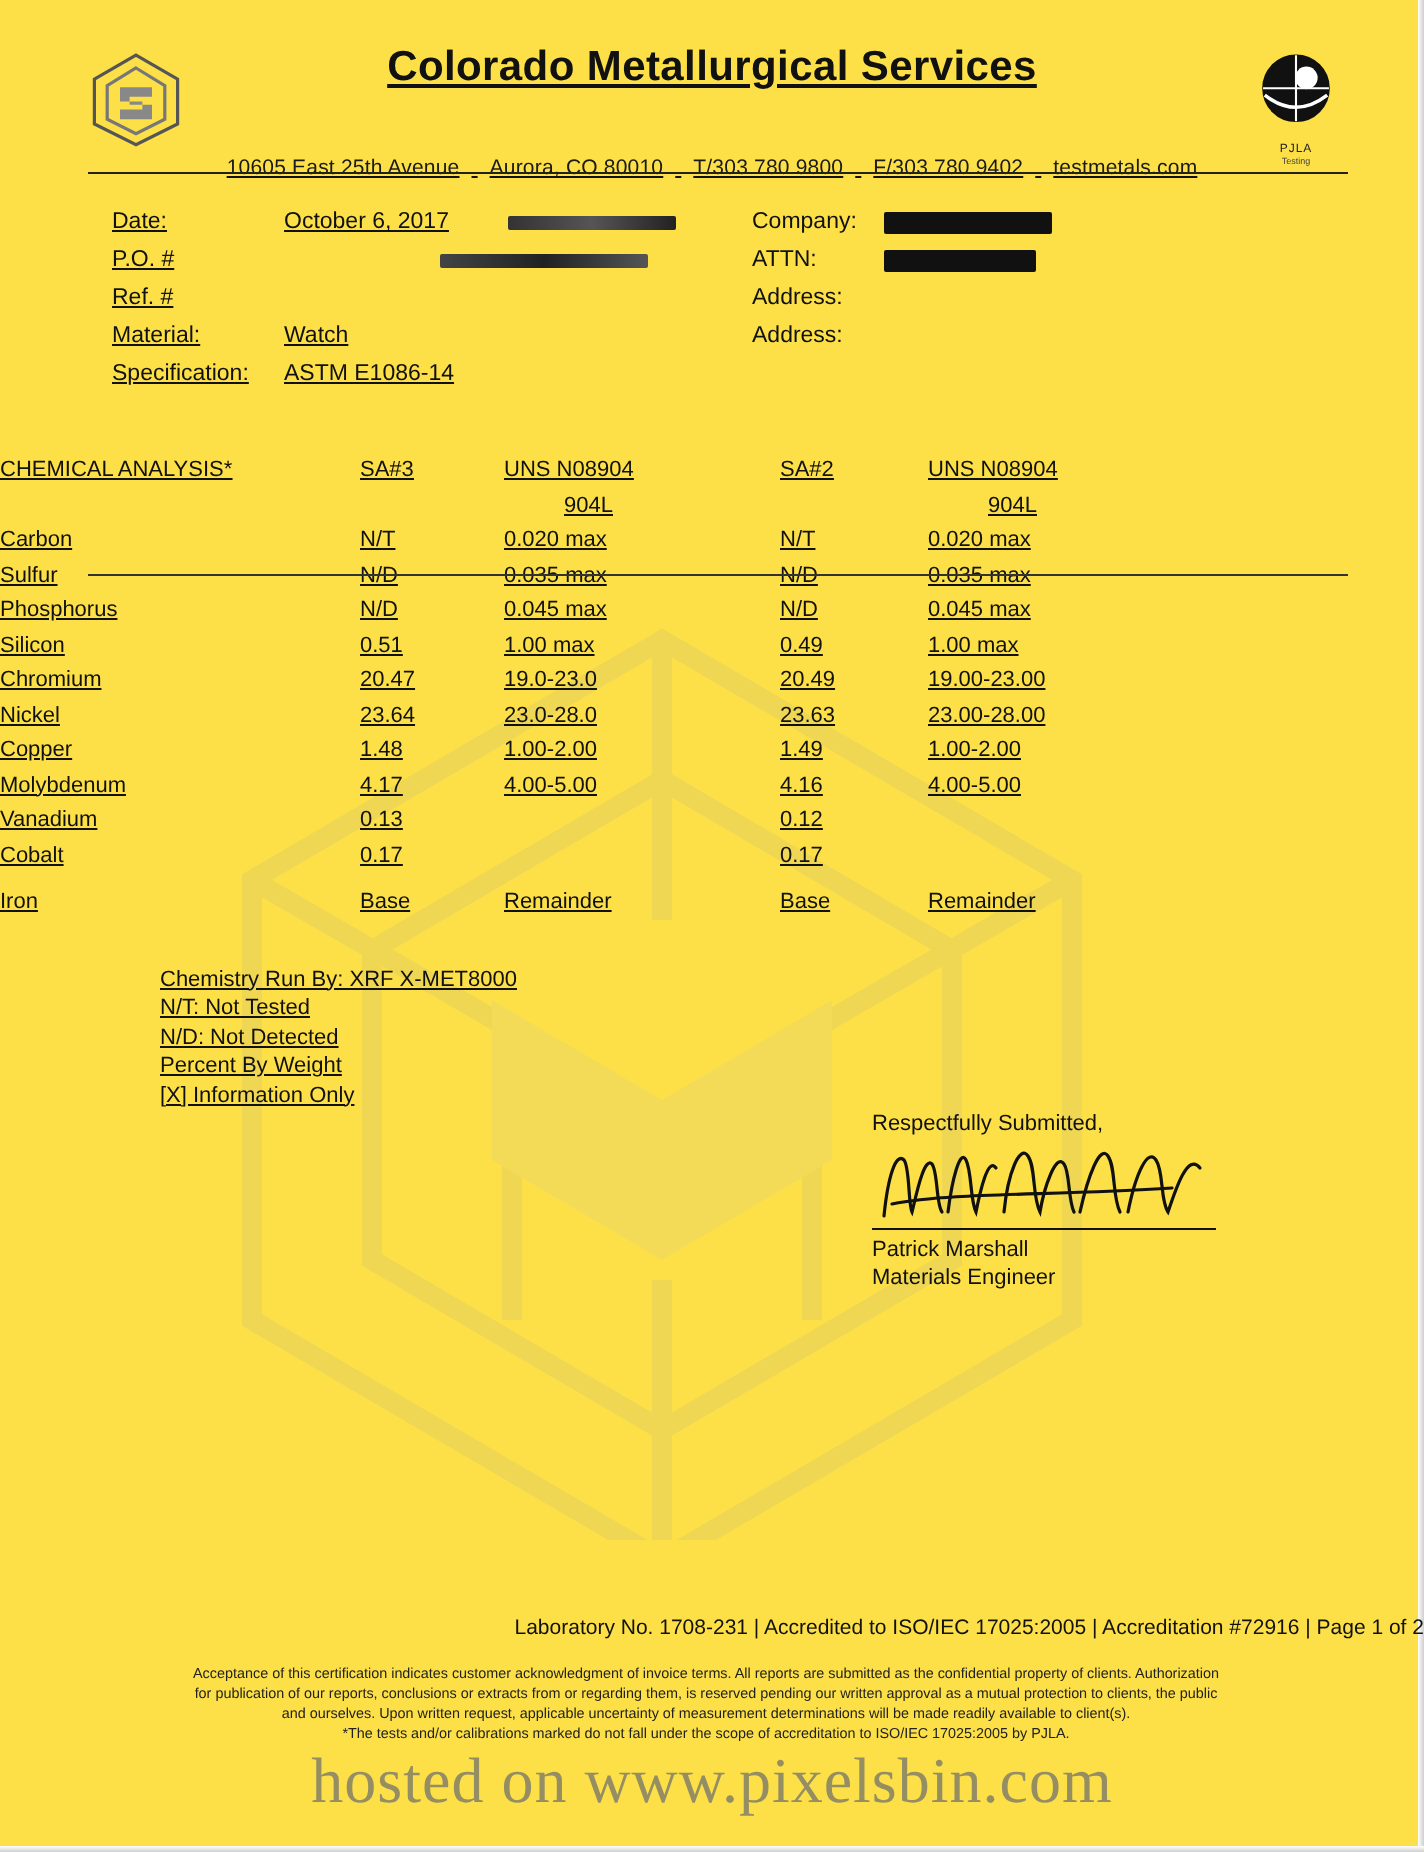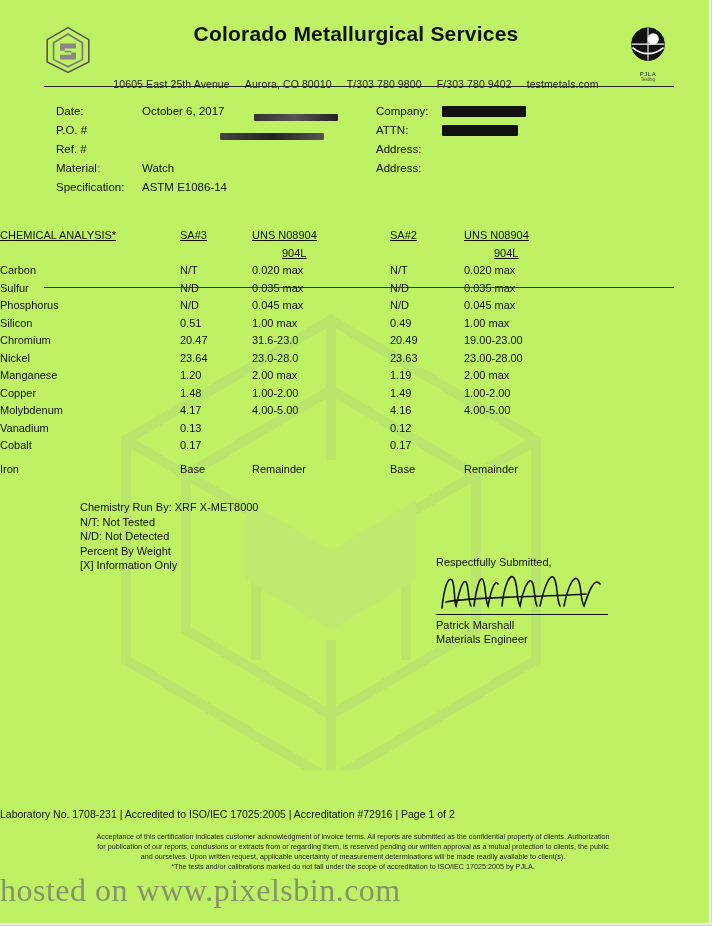--- a/index.html
+++ b/index.html
@@ -9,21 +9,22 @@
     height: 926px;
     background: #ffffff;
     font-family: "Liberation Sans", sans-serif;
     color: #111;
     position: relative;
     overflow: hidden;
   }
   .page {
     position: absolute;
     inset: 0;
-    background: #bef264;
+    background: #fde047;
+    text-decoration: underline;
   }
 
   
   .watermark {
     position: absolute;
     left: 96px;
     top: 300px;
     width: 470px;
     height: 470px;
     opacity: 0.13;
@@ -91,21 +92,21 @@
   }
 
   
   .meta {
     position: relative;
     margin-top: 10px;
     padding-left: 56px;
     font-size: 11.5px;
     line-height: 19px;
   }
-  .meta-row { display: flex; align-items: flex-end; height: 19px; }
+  .meta-row { display: flex; align-items: center; height: 19px; }
   .meta-label { width: 86px; flex: none; }
   .meta-value { flex: none; }
   .redact {
     display: inline-block;
     background: #111;
     height: 9px;
     vertical-align: middle;
     border-radius: 1px;
   }
   .scribble { height: 12px; }
@@ -179,40 +180,40 @@
     width: 172px;
     margin-top: 2px;
   }
   .sig-name { margin-top: 3px; line-height: 14px; }
 
   
   .footer-accred {
     position: absolute;
     left: 0; right: 0;
     top: 808px;
-    text-align: left;
+    text-align: right;
     font-size: 10.5px;
     color: #111;
   }
   .footer-fine {
     position: absolute;
     left: 24px; right: 30px;
     top: 832px;
     text-align: center;
     font-size: 7.2px;
     line-height: 10px;
     color: #222;
   }
 
   
   .hosted {
     position: absolute;
     left: 0; right: 0;
     top: 872px;
-    text-align: left;
+    text-align: center;
     font-family: "Liberation Serif", serif;
     font-size: 32px;
     color: #6f6f6f;
     opacity: .72;
     letter-spacing: .5px;
     z-index: 5;
   }
 
   
   .edge-r { position:absolute; top:0; bottom:0; right:0; width:3px; background:linear-gradient(to right,#ffffff,#cfcfcf); }
@@ -363,37 +364,30 @@
           <tr>
             <td>Silicon</td>
             <td>0.51</td>
             <td>1.00 max</td>
             <td>0.49</td>
             <td>1.00 max</td>
           </tr>
           <tr>
             <td>Chromium</td>
             <td>20.47</td>
-            <td>31.6-23.0</td>
+            <td>19.0-23.0</td>
             <td>20.49</td>
             <td>19.00-23.00</td>
           </tr>
           <tr>
             <td>Nickel</td>
             <td>23.64</td>
             <td>23.0-28.0</td>
             <td>23.63</td>
             <td>23.00-28.00</td>
-          </tr>
-          <tr>
-            <td>Manganese</td>
-            <td>1.20</td>
-            <td>2.00 max</td>
-            <td>1.19</td>
-            <td>2.00 max</td>
           </tr>
           <tr>
             <td>Copper</td>
             <td>1.48</td>
             <td>1.00-2.00</td>
             <td>1.49</td>
             <td>1.00-2.00</td>
           </tr>
           <tr>
             <td>Molybdenum</td>

